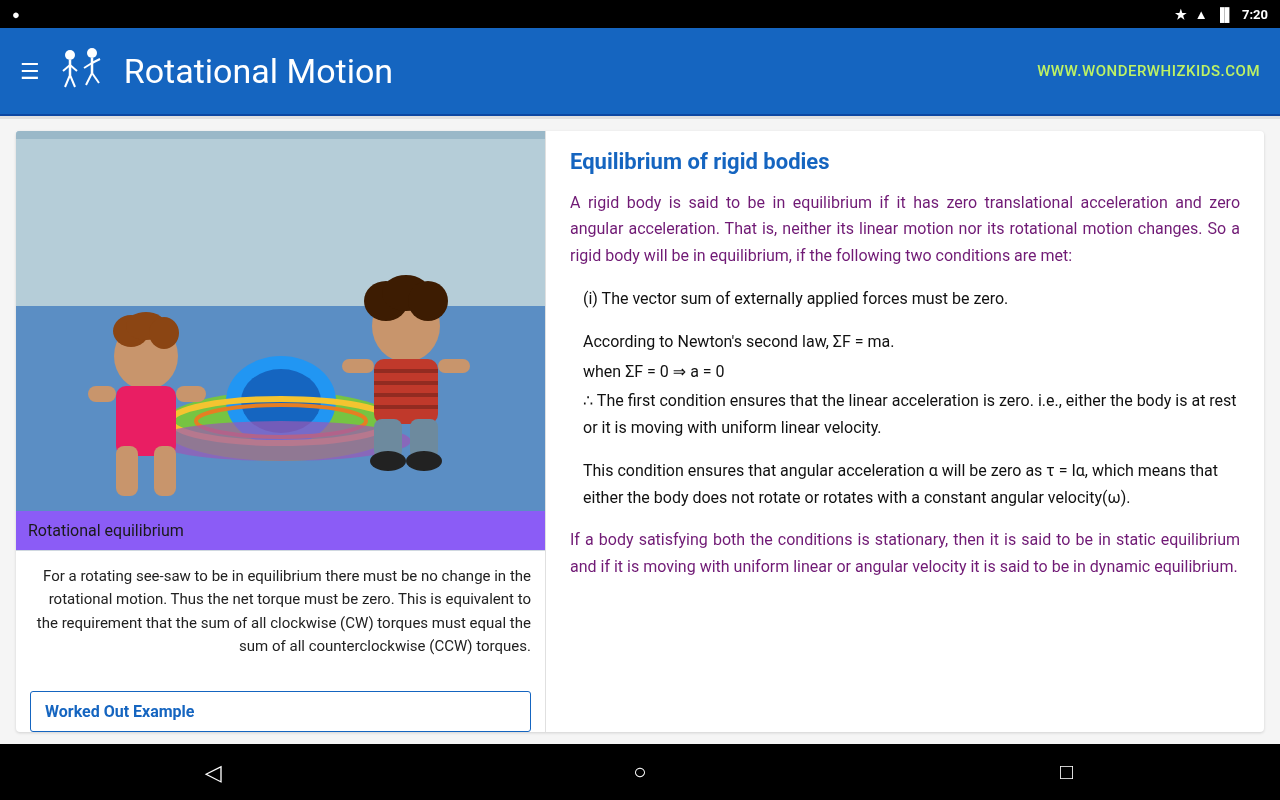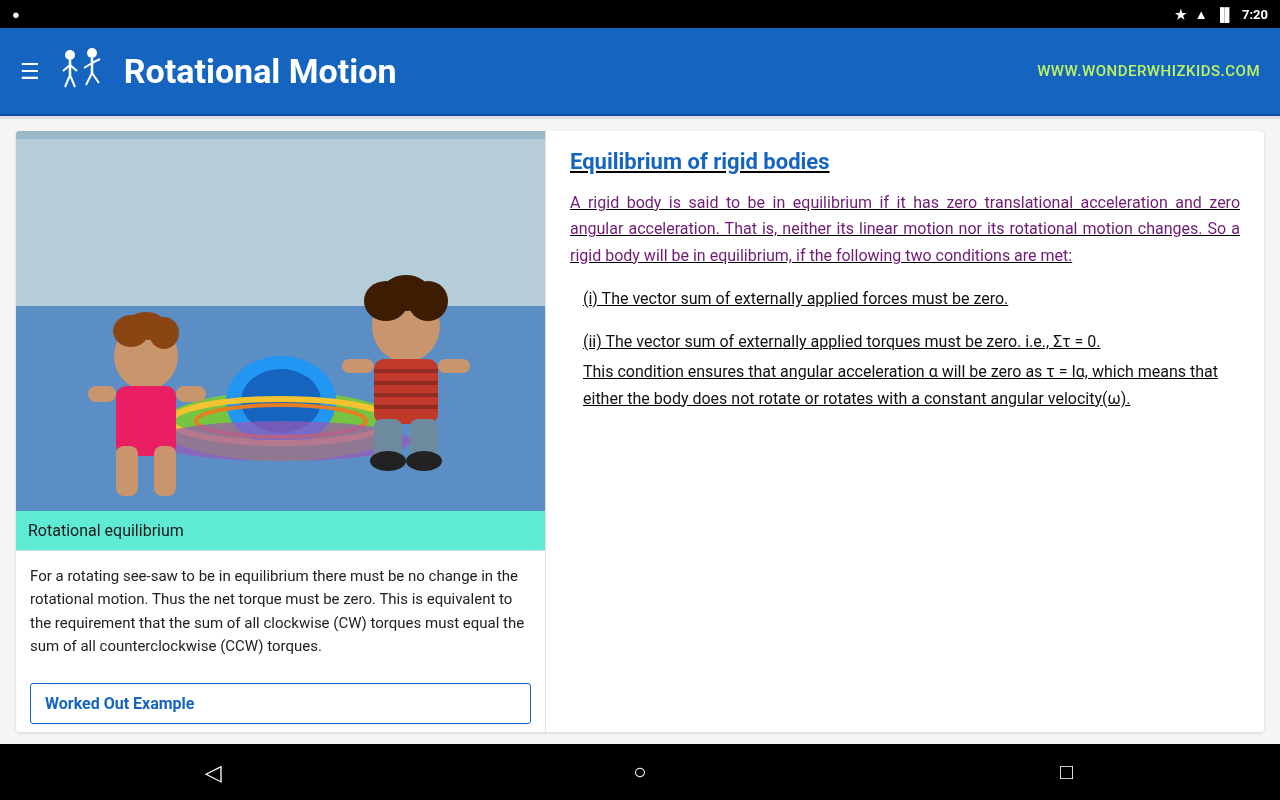--- a/index.html
+++ b/index.html
@@ -27,21 +27,21 @@
       align-items: center;
       justify-content: space-between;
       padding: 0 20px;
       border-bottom: 2px solid #0d47a1;
     }
     .app-bar-left { display: flex; align-items: center; gap: 16px; }
     .hamburger-icon { color: white; font-size: 22px; cursor: pointer; }
     .app-title {
       color: white;
       font-size: 34px;
-      font-weight: 700;
+      font-weight: 400;
     }
     .app-bar-right { color: #bef264; font-size: 15px; font-weight: 500; letter-spacing: 0.5px; }
 
     
     .divider { height: 3px; background: #e0e0e0; }
 
     
     .main-content {
       background: #f5f5f5;
       height: calc(800px - 28px - 88px - 3px - 56px);
@@ -81,53 +81,53 @@
     .photo-scene {
       width: 100%;
       height: 100%;
       position: relative;
     }
     
     .bg-wall { position: absolute; top: 0; left: 0; right: 0; height: 45%; background: linear-gradient(180deg, #b0c8d8 0%, #8fb5cc 100%); }
     .bg-floor { position: absolute; bottom: 0; left: 0; right: 0; height: 58%; background: #5b8ec5; }
 
     .image-caption {
-      background: #5eead4;
+      background: #8b5cf6;
       padding: 10px 12px;
       font-size: 16px;
       color: #1a1a1a;
       border-bottom: 1px solid #d0d8e0;
     }
 
     .image-description {
       padding: 14px 14px;
       font-size: 15px;
       color: #222;
       line-height: 1.55;
       flex: 1;
+      text-align: right;
     }
 
     .worked-example {
-      margin: 10px 14px 8px;
+      margin: 10px 14px 0;
       border: 1.5px solid #1565C0;
       border-radius: 3px;
       padding: 10px 14px;
     }
     .worked-example-title {
       color: #1565C0;
       font-size: 16px;
       font-weight: bold;
     }
 
     
     .right-panel {
       flex: 1;
       padding: 18px 24px;
       overflow-y: auto;
-      text-decoration: underline;
     }
 
     .section-title {
       color: #1565C0;
       font-size: 22px;
       font-weight: bold;
       margin-bottom: 16px;
     }
 
     .section-text {
@@ -285,26 +285,31 @@
 
     <div class="right-panel">
       <div class="section-title">Equilibrium of rigid bodies</div>
 
       <p class="section-text">A rigid body is said to be in equilibrium if it has zero translational acceleration and zero angular acceleration. That is, neither its linear motion nor its rotational motion changes. So a rigid body will be in equilibrium, if the following two conditions are met:</p>
 
       <div class="math-block">
         <div class="math-line">(i) The vector sum of externally applied forces must be zero.</div>
       </div>
 
-
       <div class="math-block">
-        <div class="math-line">(ii) The vector sum of externally applied torques must be zero. i.e., Στ = 0.</div>
+        <div class="math-line">According to Newton's second law, ΣF = ma.</div>
+        <div class="math-line">when ΣF = 0 ⇒ a = 0</div>
+        <div class="math-line">∴ The first condition ensures that the linear acceleration is zero. i.e., either the body is at rest or it is moving with uniform linear velocity.</div>
+      </div>
+
+      <div class="math-block">
         <div class="math-line">This condition ensures that angular acceleration α will be zero as τ = Iα, which means that either the body does not rotate or rotates with a constant angular velocity(ω).</div>
       </div>
 
+      <p class="section-text">If a body satisfying both the conditions is stationary, then it is said to be in static equilibrium and if it is moving with uniform linear or angular velocity it is said to be in dynamic equilibrium.</p>
     </div>
 
   </div>
 </div>
 
 <div class="bottom-nav">
   <div class="nav-btn">
     <span>◁</span>
   </div>
   <div class="nav-btn">

